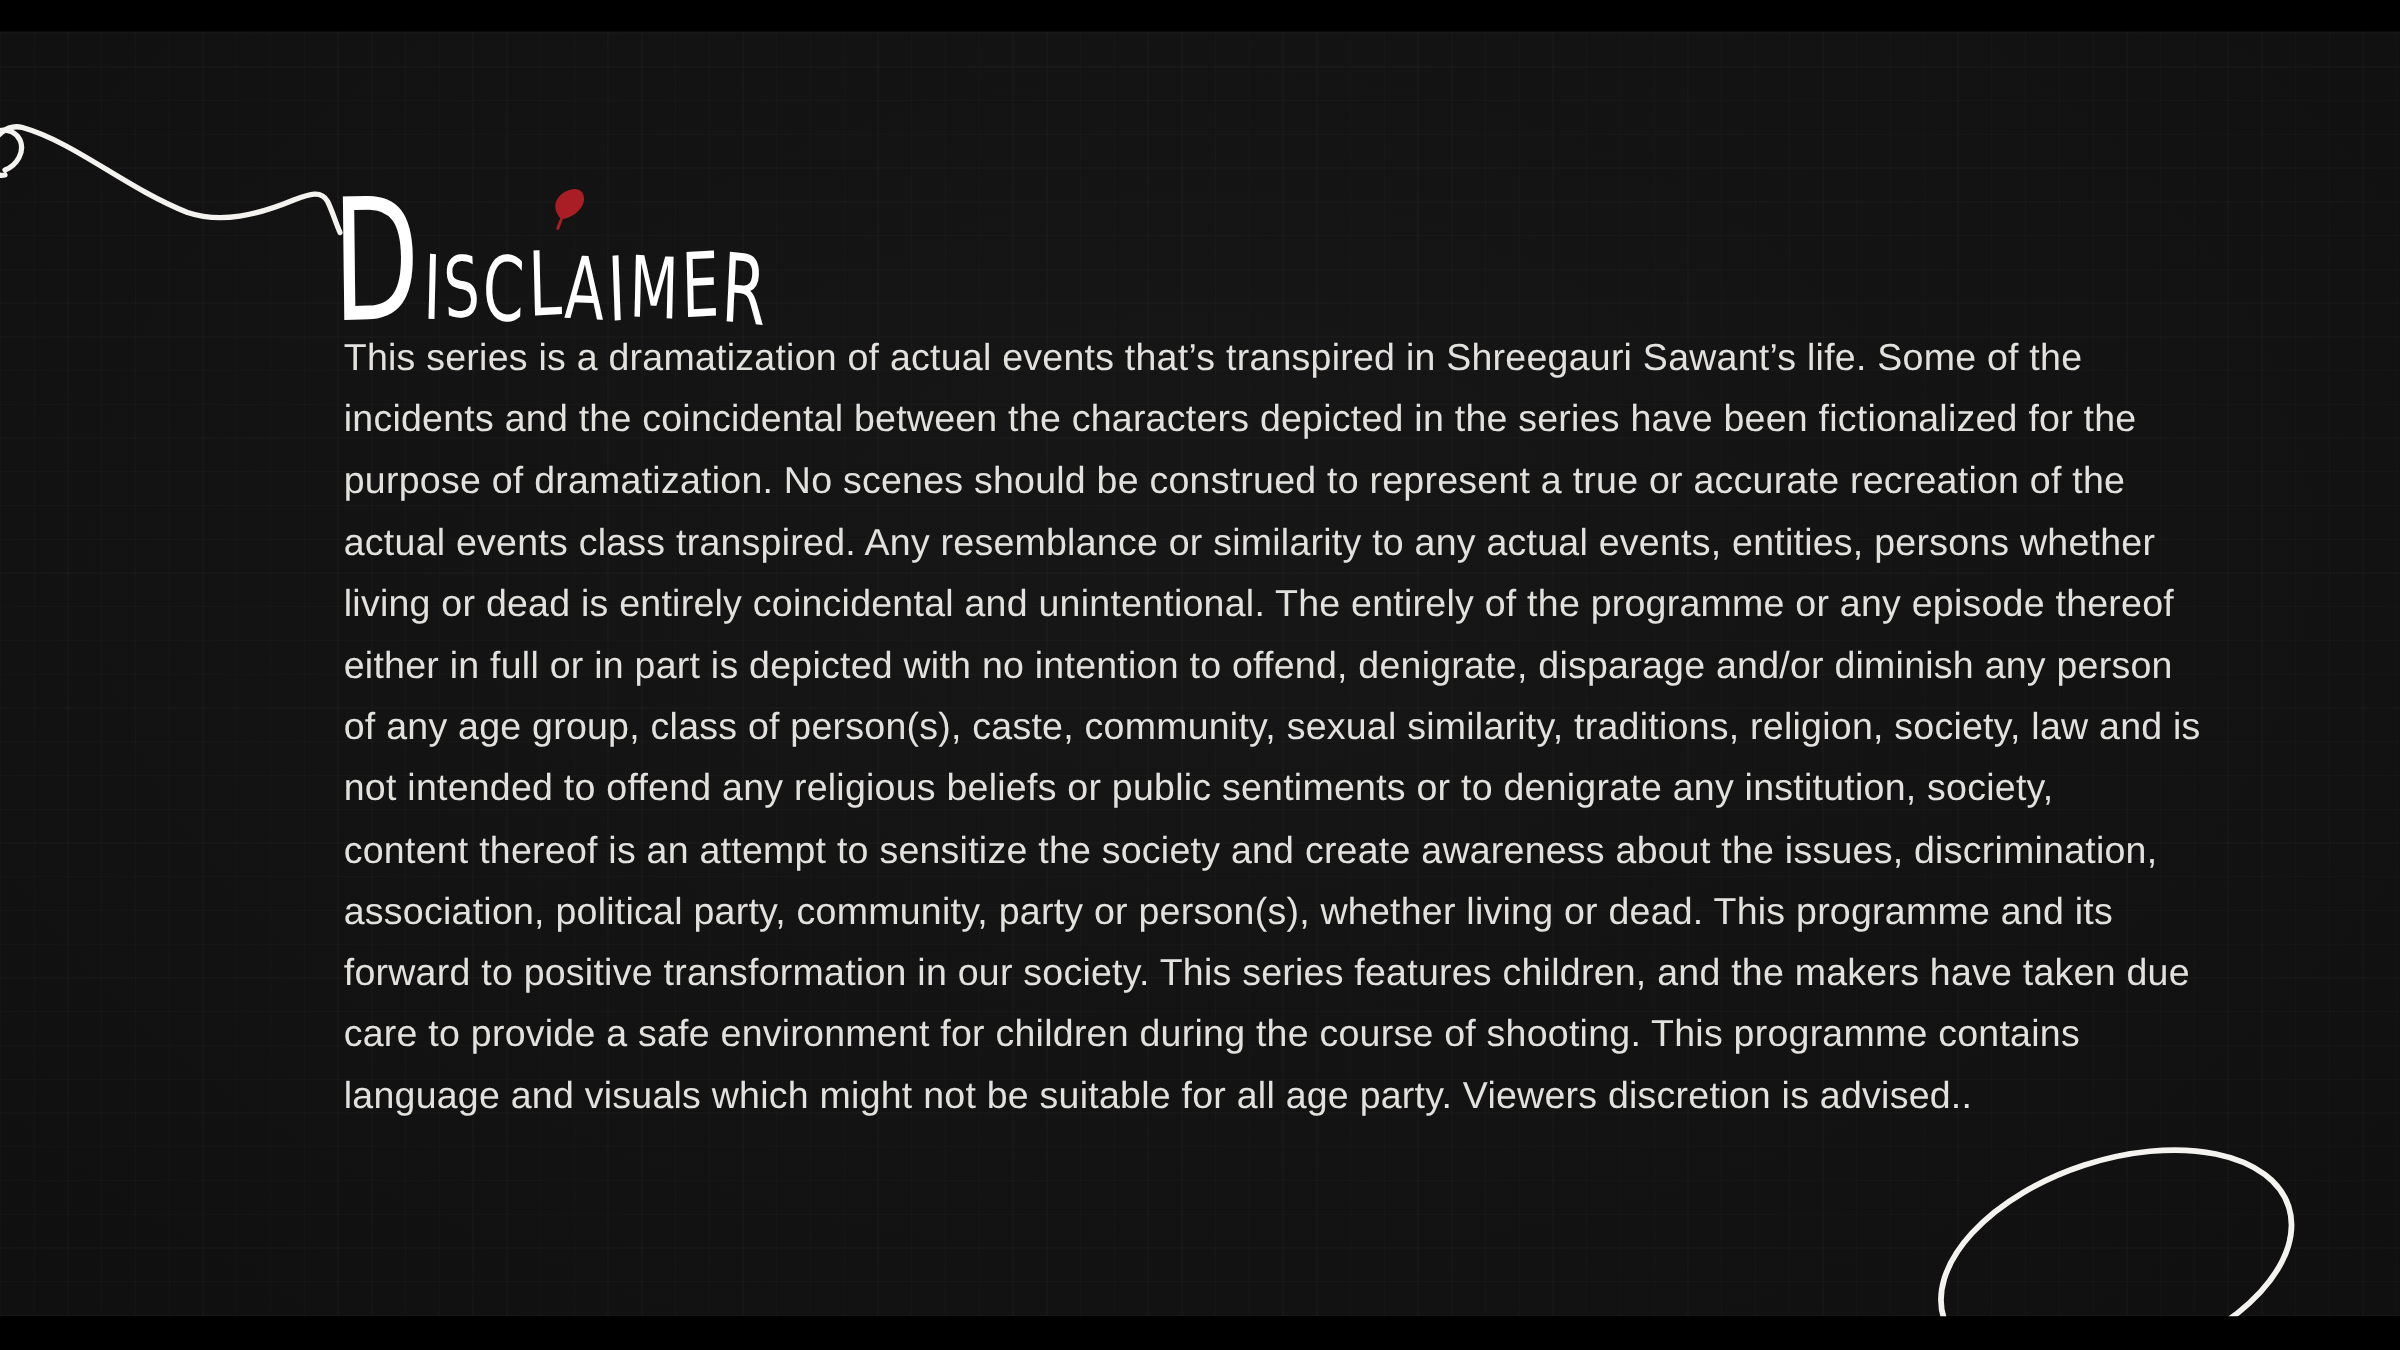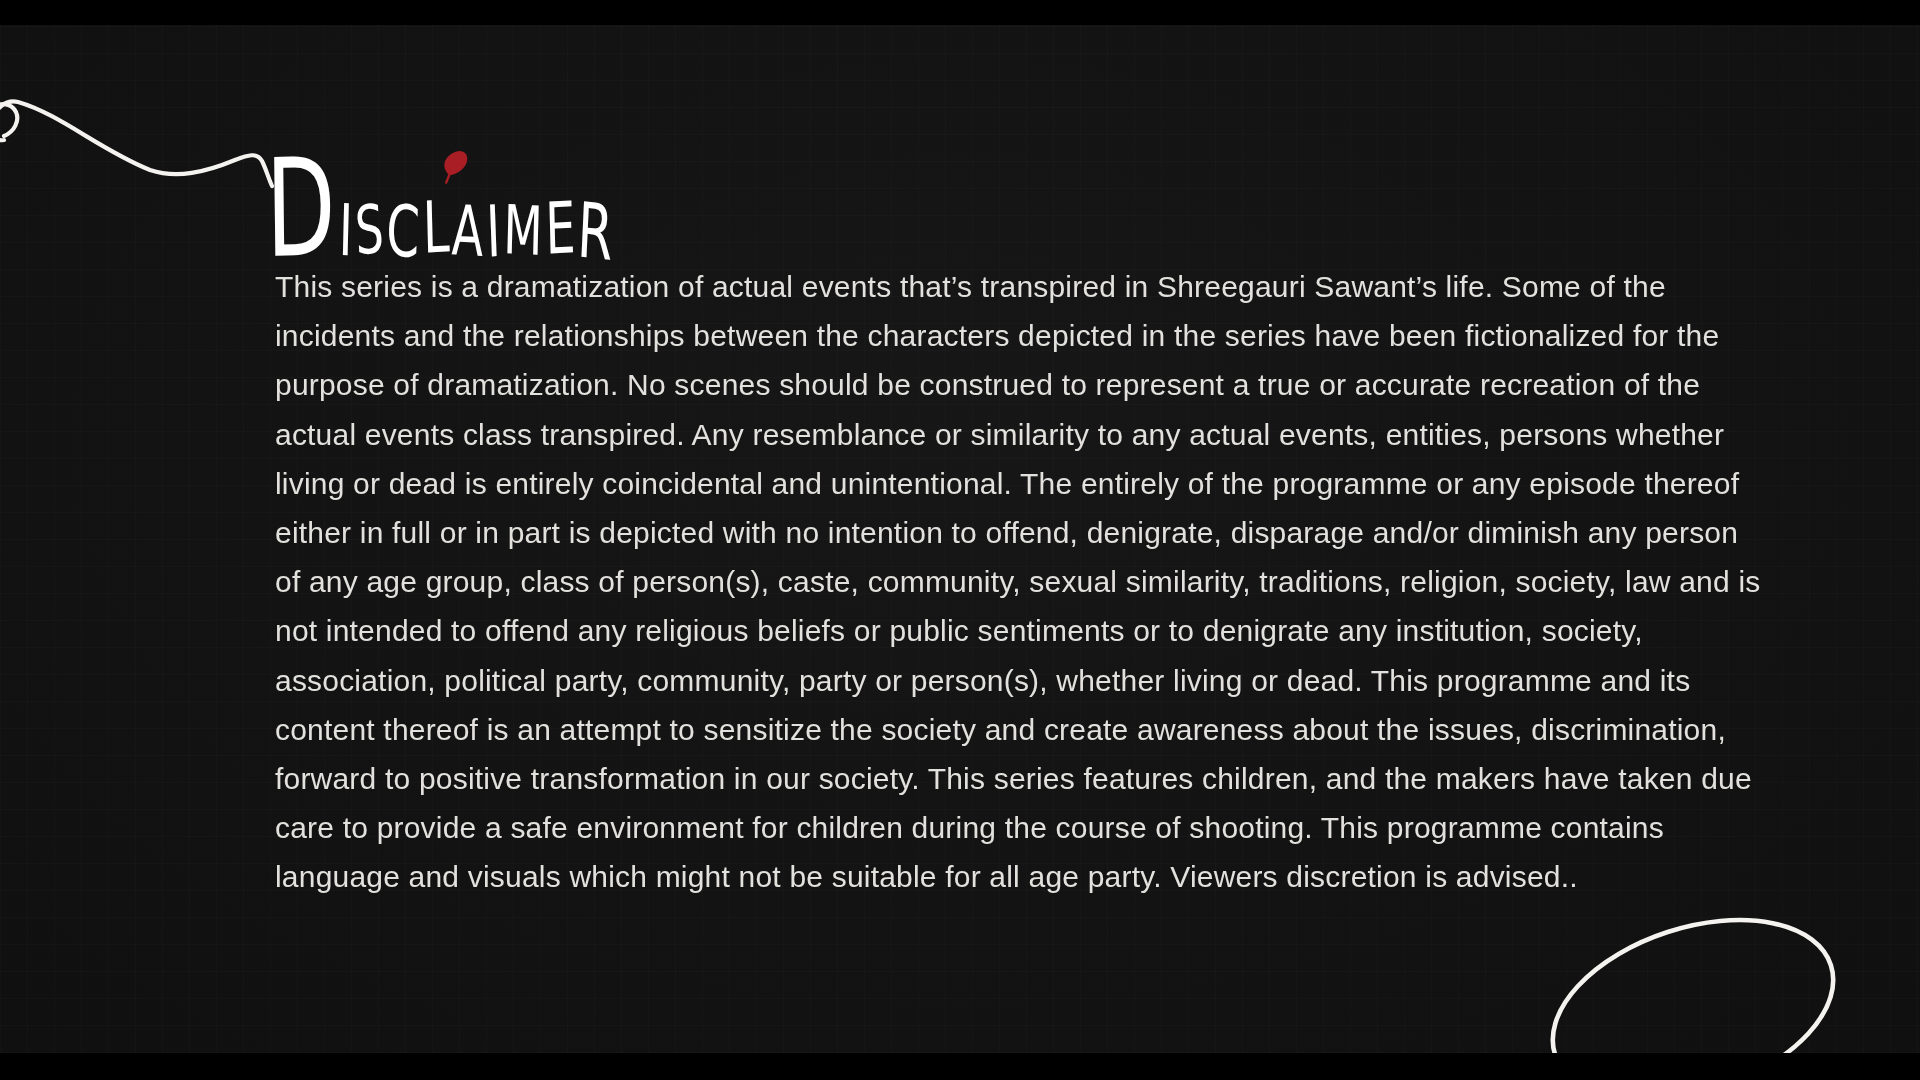--- a/index.html
+++ b/index.html
@@ -109,29 +109,29 @@
       <path d="M 2 20 L -3 26" stroke="#a81e24" stroke-width="2.4" stroke-linecap="round" fill="none"></path>
     </g>
 
     <ellipse cx="1693" cy="1010" rx="145" ry="82" transform="rotate(-18 1693 1010)" fill="none" stroke="#f5f3ef" stroke-width="4.6"></ellipse>
   </svg>
 
   <h1 class="title"><span class="tl">D</span><span class="tl">I</span><span class="tl">S</span><span class="tl">C</span><span class="tl">L</span><span class="tl">A</span><span class="tl">I</span><span class="tl">M</span><span class="tl">E</span><span class="tl">R</span></h1>
 
   <div class="body-text">
     <div class="line">This series is a dramatization of actual events that’s transpired in Shreegauri Sawant’s life. Some of the</div>
-    <div class="line">incidents and the relationships between the characters depicted in the series have been fictionalized for the</div>
+    <div class="line">incidents and the coincidental between the characters depicted in the series have been fictionalized for the</div>
     <div class="line">purpose of dramatization. No scenes should be construed to represent a true or accurate recreation of the</div>
     <div class="line">actual events class transpired. Any resemblance or similarity to any actual events, entities, persons whether</div>
     <div class="line">living or dead is entirely coincidental and unintentional. The entirely of the programme or any episode thereof</div>
     <div class="line">either in full or in part is depicted with no intention to offend, denigrate, disparage and/or diminish any person</div>
     <div class="line">of any age group, class of person(s), caste, community, sexual similarity, traditions, religion, society, law and is</div>
     <div class="line">not intended to offend any religious beliefs or public sentiments or to denigrate any institution, society,</div>
+    <div class="line">content thereof is an attempt to sensitize the society and create awareness about the issues, discrimination,</div>
     <div class="line">association, political party, community, party or person(s), whether living or dead. This programme and its</div>
-    <div class="line">content thereof is an attempt to sensitize the society and create awareness about the issues, discrimination,</div>
     <div class="line">forward to positive transformation in our society. This series features children, and the makers have taken due</div>
     <div class="line">care to provide a safe environment for children during the course of shooting. This programme contains</div>
     <div class="line">language and visuals which might not be suitable for all age party. Viewers discretion is advised..</div>
   </div>
 
   <div class="letterbox top"></div>
   <div class="letterbox bottom"></div>
 
 </div>
 

